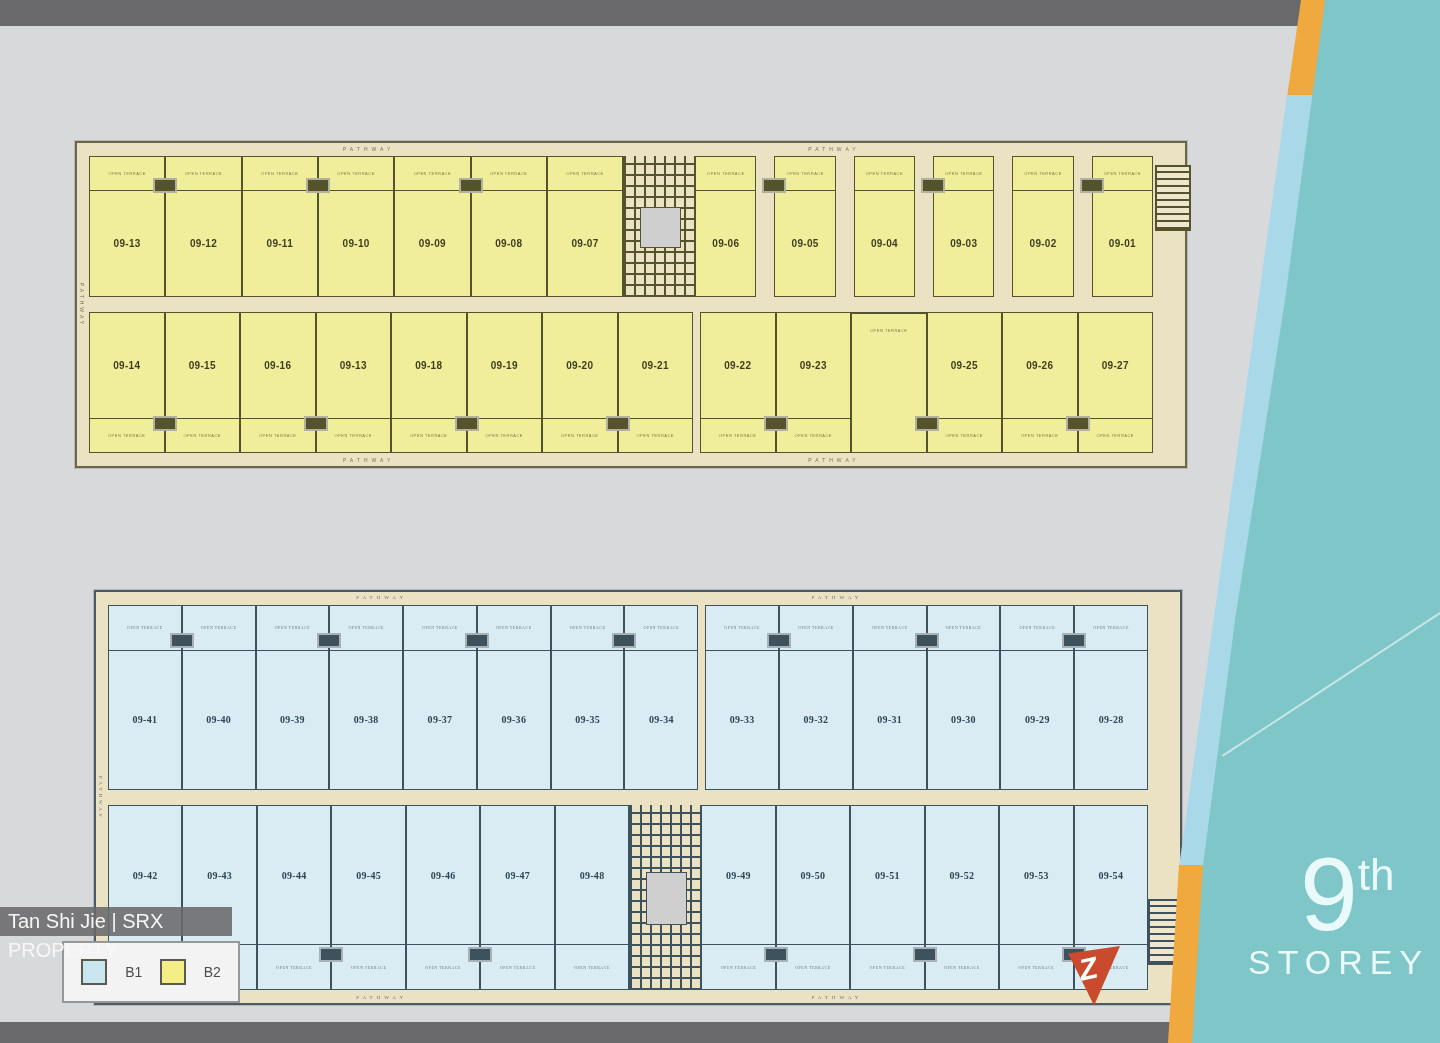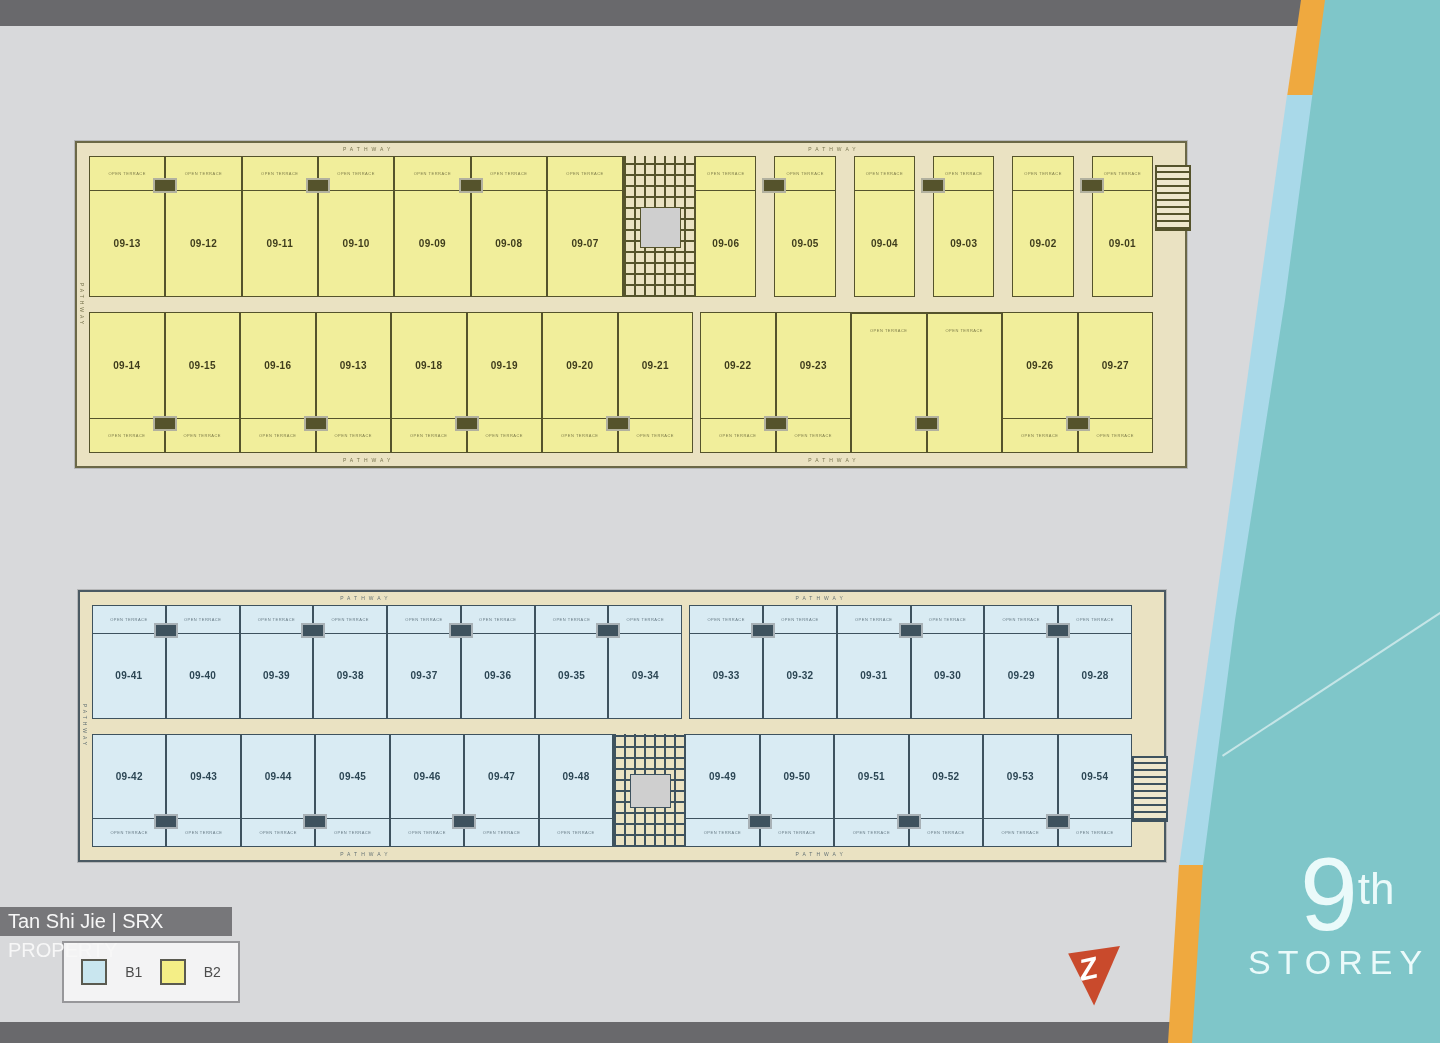--- a/index.html
+++ b/index.html
@@ -53,21 +53,21 @@
   #stripe-orange-bottom{clip-path:polygon(1179px 865px,1209px 865px,1198px 1043px,1168px 1043px);background:var(--edge_orange,#efa93f);}
   #teal{position:absolute;inset:0;background:var(--teal,#7fc6c9);
         clip-path:polygon(1325px 0,1440px 0,1440px 1043px,1192px 1043px,1203px 865px,1235px 620px,1285px 300px);}
   .tealline{position:absolute;width:262px;height:2px;background:rgba(255,255,255,.55);
             left:1201px;top:683px;transform:rotate(-33.3deg);}
 
   
   #storey{position:absolute;left:1248px;top:853px;color:#eafafa;}
   .storey-line1{display:flex;align-items:flex-start;padding-left:52px;}
   .storey-9{font-size:104px;line-height:82px;font-weight:400;}
-  .storey-th{font-size:44px;line-height:44px;margin-top:14px;}
+  .storey-th{font-size:44px;line-height:44px;margin-top:0;}
   .storey-word{font-size:34px;letter-spacing:7px;margin-top:8px;}
 
   
   #watermark{position:absolute;left:0;top:907px;width:224px;height:29px;
              background:rgba(105,105,108,.88);color:#f7f7f7;font-size:20px;
              line-height:29px;padding-left:8px;z-index:5;}
   #legend{position:absolute;left:62px;top:941px;width:178px;height:62px;box-sizing:border-box;
           background:#f3f3f4;border:2px solid #97979a;display:flex;align-items:center;
           justify-content:space-evenly;z-index:4;}
   .lg-item{display:flex;align-items:center;gap:4px;}
@@ -253,20 +253,21 @@
           </div>
           <div class="unit">
             <div class="terrace">
               <span class="terrace-label">OPEN TERRACE</span>
             </div>
           </div>
           <div class="unit">
             <div class="terrace">
               <span class="terrace-label">OPEN TERRACE</span>
             </div>
+            <div class="unit-label">09-25</div>
             <div class="fixture"></div>
           </div>
           <div class="unit">
             <div class="terrace">
               <span class="terrace-label">OPEN TERRACE</span>
             </div>
             <div class="unit-label">09-26</div>
           </div>
           <div class="unit">
             <div class="terrace">
@@ -276,21 +277,21 @@
             <div class="fixture"></div>
           </div>
         </div>
       </div>
     <span class="pathway bl">PATHWAY</span>
     <span class="pathway br">PATHWAY</span>
     <span class="vpathway">PATHWAY</span>
     <div class="endcap"></div>
   </div>
 
-  <div class="block" data-block="1" style="left: 78px; top: 590px; width: 1088px; height: 272px; --fill: #d9ebf3; --line: #3e525e; --text: #2c4654; --border: #4b5a63;">
+  <div class="block" data-block="1" style="left: 94px; top: 590px; width: 1088px; height: 415px; font-family: Liberation Serif, serif; --fill: #d9ebf3; --line: #3e525e; --text: #2c4654; --border: #4b5a63;">
     <span class="pathway tl">PATHWAY</span>
     <span class="pathway tr">PATHWAY</span>
     <div class="row top">
         <div class="seg" style="flex-grow: 8;">
           <div class="unit">
             <div class="terrace">
               <span class="terrace-label">OPEN TERRACE</span>
             </div>
             <div class="unit-label">09-41</div>
           </div>

